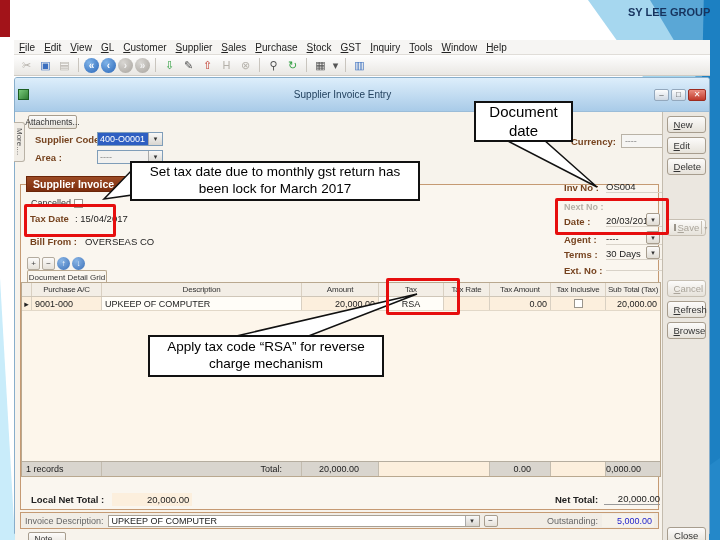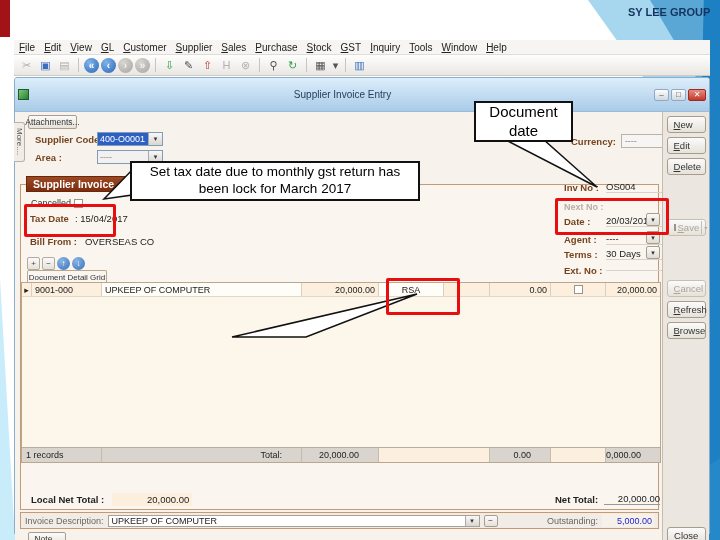--- a/index.html
+++ b/index.html
@@ -277,20 +277,31 @@
 
       <div class="abs" id="minitb">
         <span class="mtb">+</span>
         <span class="mtb">−</span>
         <span class="mtb circ">↑</span>
         <span class="mtb circ">↓</span>
       </div>
       <div class="abs" id="dtab">Document Detail Grid</div>
 
       <div class="abs" id="grid">
+        <div class="ghead">
+          <span class="gc"></span>
+          <span class="gc">Purchase A/C</span>
+          <span class="gc">Description</span>
+          <span class="gc">Amount</span>
+          <span class="gc">Tax</span>
+          <span class="gc">Tax Rate</span>
+          <span class="gc">Tax Amount</span>
+          <span class="gc">Tax Inclusive</span>
+          <span class="gc">Sub Total (Tax)</span>
+        </div>
         <div class="grow">
           <span class="gc">▸</span>
           <span class="gc l">9001-000</span>
           <span class="gc l">UPKEEP OF COMPUTER</span>
           <span class="gc r">20,000.00</span>
           <span class="gc">RSA</span>
           <span class="gc"></span>
           <span class="gc r">0.00</span>
           <span class="gc">
               <span class="cb"></span>
@@ -368,14 +379,15 @@
   </div>
 
   <svg id="callouts" width="720" height="540">
     <polygon points="132,170 132,195 104,199" fill="#ffffff" stroke="#111111" stroke-width="1.5"></polygon>
     <polygon points="506,140 544,140 597,187" fill="#ffffff" stroke="#111111" stroke-width="1.5"></polygon>
     <polygon points="232,337 306,337 417,294" fill="#ffffff" stroke="#111111" stroke-width="1.5"></polygon>
   </svg>
 
   <div class="ann" id="ann-taxdate">Set tax date due to monthly  gst return has been lock for March 2017</div>
   <div class="ann" id="ann-docdate">Document date</div>
+  <div class="ann" id="ann-rsa">Apply tax code “RSA” for reverse charge mechanism</div>
 
 </div>
 
 </body></html>

